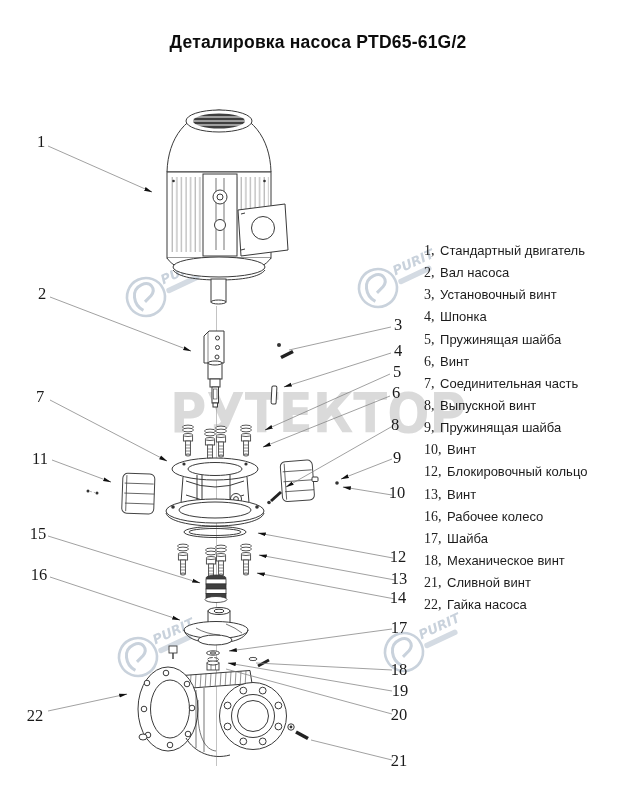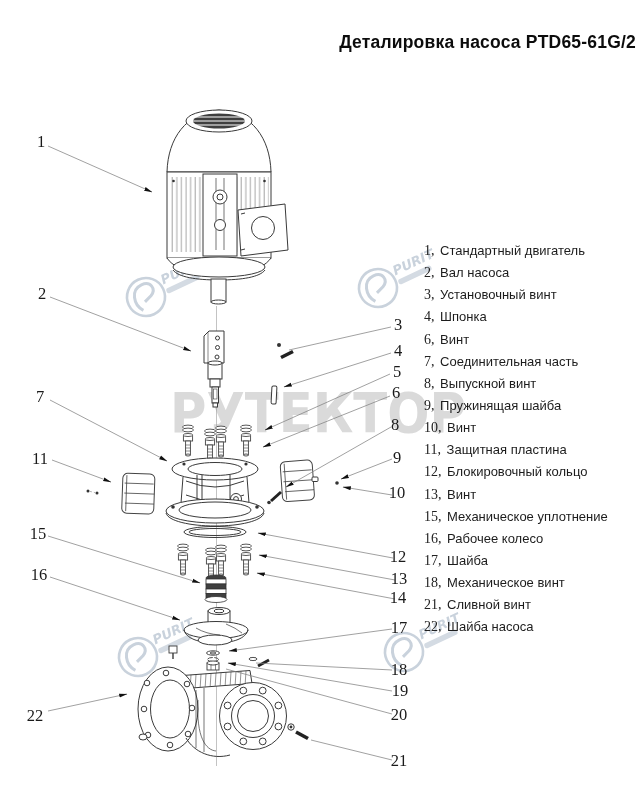--- a/index.html
+++ b/index.html
@@ -1,18 +1,18 @@
 <!DOCTYPE html>
 <html><head>
 <meta charset="utf-8">
 <style>
   html,body{margin:0;padding:0;}
   body{width:636px;height:800px;background:#ffffff;position:relative;overflow:hidden;
        font-family:"Liberation Sans",sans-serif;}
-  .page-title{position:absolute;top:20px;left:0;width:636px;text-align:right;
+  .page-title{position:absolute;top:20px;left:0;width:636px;text-align:center;
        font-size:17.5px;font-weight:bold;color:#0c0c0c;letter-spacing:.2px;}
   svg{position:absolute;top:0;left:0;}
   .legend{position:absolute;left:424px;top:239px;width:210px;}
   .legend-row{height:22.15px;line-height:22.15px;white-space:nowrap;color:#1c1c1c;}
   .lnum{font-family:"Liberation Serif",serif;font-size:14px;color:#222;margin-right:2px;}
   .lname{font-size:13px;color:#1c1c1c;margin-top:16px;}
 </style>
 </head>
 <body>
 
@@ -271,27 +271,26 @@
     <text x="399" y="766">21</text>
     <text x="35" y="721">22</text>
   </g>
 </svg>
 
 <div class="legend">
     <div class="legend-row"><span class="lnum">1,</span><span class="lname"> Стандартный двигатель</span></div>
     <div class="legend-row"><span class="lnum">2,</span><span class="lname"> Вал насоса</span></div>
     <div class="legend-row"><span class="lnum">3,</span><span class="lname"> Установочный винт</span></div>
     <div class="legend-row"><span class="lnum">4,</span><span class="lname"> Шпонка</span></div>
+    <div class="legend-row"><span class="lnum">5,</span><span class="lname"> Пружинящая шайба</span></div>
     <div class="legend-row"><span class="lnum">6,</span><span class="lname"> Винт</span></div>
     <div class="legend-row"><span class="lnum">7,</span><span class="lname"> Соединительная часть</span></div>
     <div class="legend-row"><span class="lnum">8,</span><span class="lname"> Выпускной винт</span></div>
     <div class="legend-row"><span class="lnum">9,</span><span class="lname"> Пружинящая шайба</span></div>
     <div class="legend-row"><span class="lnum">10,</span><span class="lname"> Винт</span></div>
-    <div class="legend-row"><span class="lnum">11,</span><span class="lname"> Защитная пластина</span></div>
     <div class="legend-row"><span class="lnum">12,</span><span class="lname"> Блокировочный кольцо</span></div>
     <div class="legend-row"><span class="lnum">13,</span><span class="lname"> Винт</span></div>
-    <div class="legend-row"><span class="lnum">15,</span><span class="lname"> Механическое уплотнение</span></div>
     <div class="legend-row"><span class="lnum">16,</span><span class="lname"> Рабочее колесо</span></div>
     <div class="legend-row"><span class="lnum">17,</span><span class="lname"> Шайба</span></div>
     <div class="legend-row"><span class="lnum">18,</span><span class="lname"> Механическое винт</span></div>
     <div class="legend-row"><span class="lnum">21,</span><span class="lname"> Сливной винт</span></div>
-    <div class="legend-row"><span class="lnum">22,</span><span class="lname"> Шайба насоса</span></div>
+    <div class="legend-row"><span class="lnum">22,</span><span class="lname"> Гайка насоса</span></div>
   </div>
 
 </body></html>

